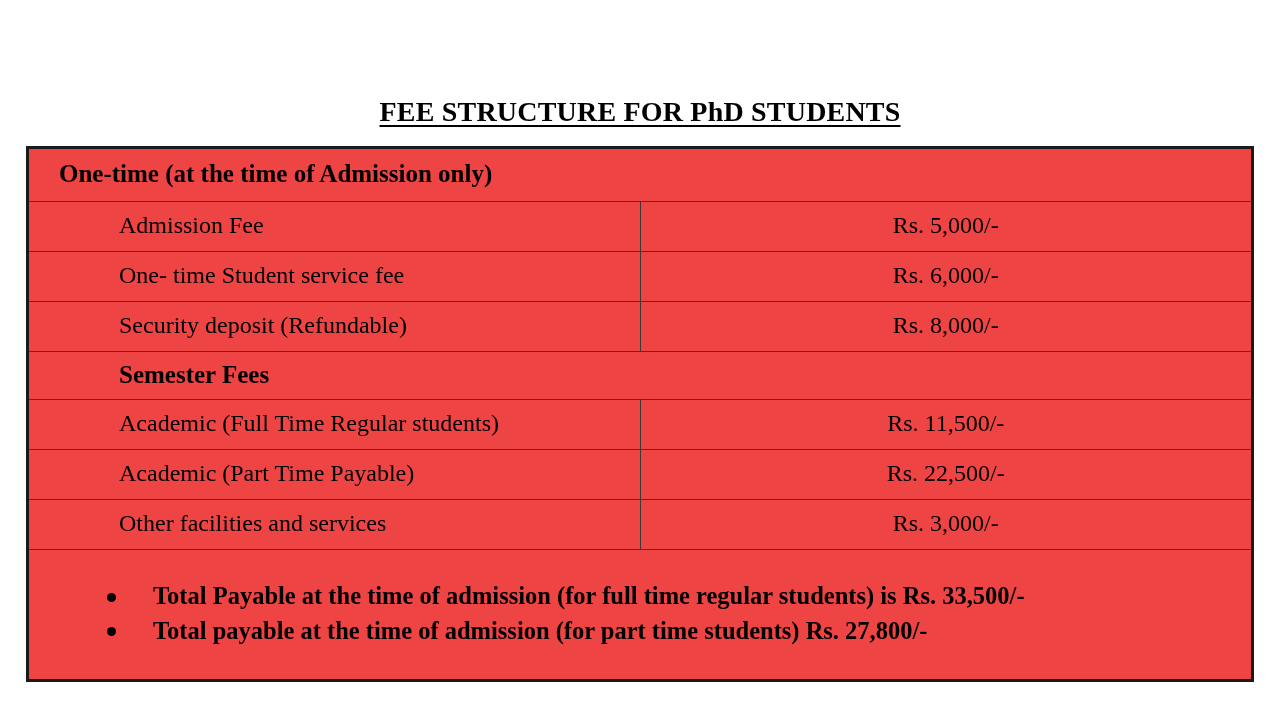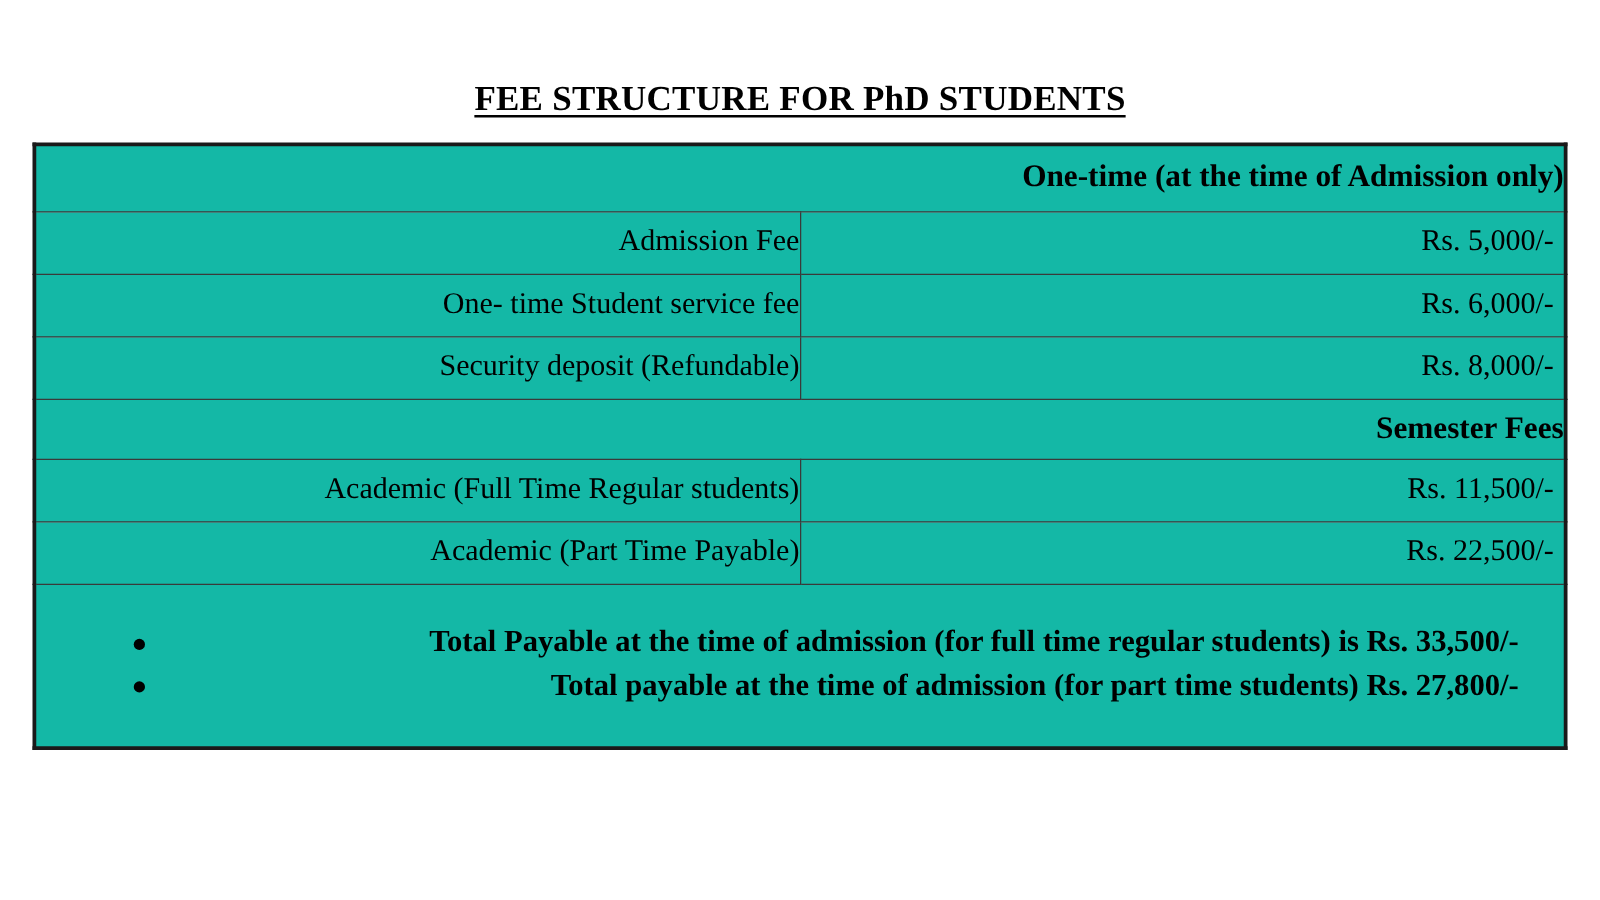--- a/index.html
+++ b/index.html
@@ -9,21 +9,21 @@
     font-family: "Liberation Serif", "DejaVu Serif", serif;
     color: #000000;
     overflow: hidden;
   }
   .page { position: relative; width: 1280px; height: 720px; padding: 0; }
 
   
   .title-wrap {
     width: 100%;
     text-align: center;
-    padding-top: 64px;
+    padding-top: 96px;
     padding-bottom: 18px;
   }
   .title {
     display: inline-block;
     font-size: 28px;
     font-weight: bold;
     letter-spacing: 0.2px;
     text-decoration: underline;
     text-underline-offset: 4px;
     text-decoration-thickness: 2px;
@@ -33,22 +33,21 @@
   .fee-table {
     margin: 0 auto;
     width: 1228px;
     border-collapse: collapse;
     border: 3px solid #1a1a1a;
     table-layout: fixed;
   }
   .fee-table td {
     border: 1.5px solid #3a3a3a;
     vertical-align: middle;
-    background: #14b8a6;
-    text-align: right;
+    background: #ef4444;
   }
   .fee-table tr.section-row td {
     border-left: none;
     border-right: none;
   }
 
   
   .sec-head {
     font-size: 25px;
     font-weight: bold;
@@ -139,20 +138,24 @@
       <tr>
         <td class="item-cell">Academic (Full Time Regular students)</td>
         <td class="amount-cell">Rs. 11,500/-</td>
       </tr>
 
       <tr>
         <td class="item-cell">Academic (Part Time Payable)</td>
         <td class="amount-cell">Rs. 22,500/-</td>
       </tr>
 
+      <tr>
+        <td class="item-cell">Other facilities and services</td>
+        <td class="amount-cell">Rs. 3,000/-</td>
+      </tr>
 
       <tr>
         <td class="notes-cell" colspan="2">
           <ul class="notes">
             <li>
               <span class="bullet-dot"></span>
               <span>Total Payable at the time of admission (for full time regular students) is Rs. 33,500/-</span>
             </li>
             <li>
               <span class="bullet-dot"></span>

